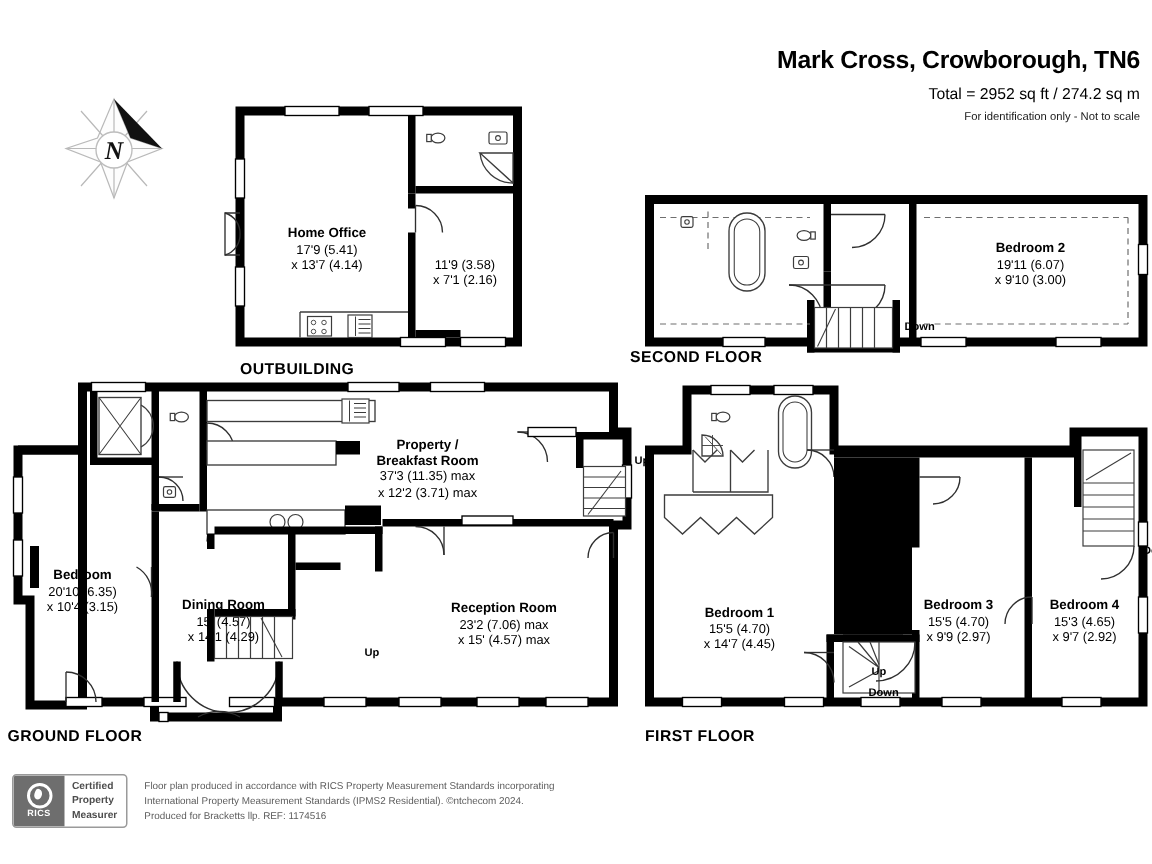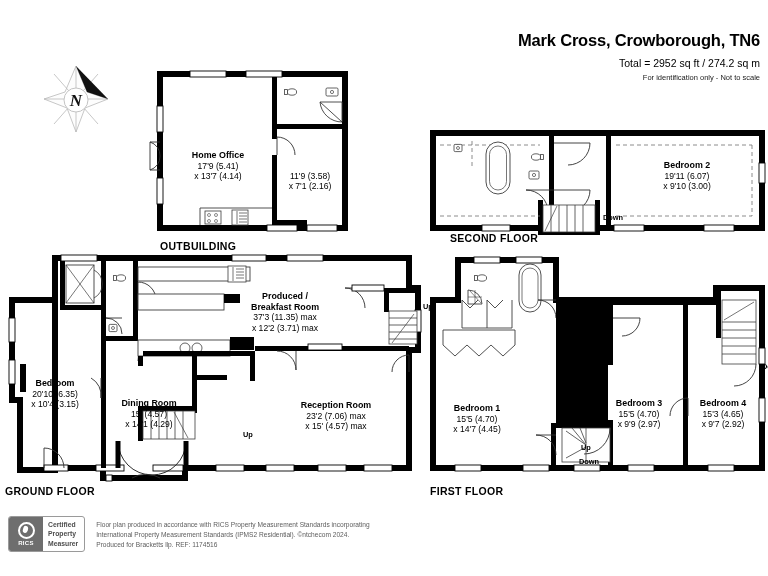--- a/index.html
+++ b/index.html
@@ -345,21 +345,21 @@
 
 <div class="header">
   <div class="title">Mark Cross, Crowborough, TN6</div>
   <div class="areas">
     <div>Total = 2952 sq ft / 274.2 sq m</div>
   </div>
   <div class="disclaimer">For identification only - Not to scale</div>
 </div>
 
 <div class="floor-label" style="left:160px;top:240px;text-align:right;">OUTBUILDING</div>
-<div class="floor-label" style="left:450px;top:232px;text-align:right;">SECOND FLOOR</div>
+<div class="floor-label" style="left:420px;top:232px;text-align:right;">SECOND FLOOR</div>
 <div class="floor-label" style="left:5px;top:485px;">GROUND FLOOR</div>
 <div class="floor-label" style="left:430px;top:485px;">FIRST FLOOR</div>
 
 <div class="room" style="left:218px;top:150px;">
   <div class="nm">Home Office</div>
   <div class="dim">17'9 (5.41)</div>
   <div class="dim">x 13'7 (4.14)</div>
 </div>
 
 <div class="room" style="left:310px;top:171px;">
@@ -379,33 +379,33 @@
   <div class="dim">x 10'4 (3.15)</div>
 </div>
 
 <div class="room" style="left:149px;top:398px;">
   <div class="nm">Dining Room</div>
   <div class="dim">15' (4.57)</div>
   <div class="dim">x 14'1 (4.29)</div>
 </div>
 
 <div class="room" style="left:285px;top:291px;">
-  <div class="nm">Produced /</div>
+  <div class="nm">Property /</div>
   <div class="nm">Breakfast Room</div>
   <div class="dim">37'3 (11.35) max</div>
   <div class="dim">x 12'2 (3.71) max</div>
 </div>
 
 <div class="room" style="left:336px;top:400px;">
   <div class="nm">Reception Room</div>
   <div class="dim">23'2 (7.06) max</div>
   <div class="dim">x 15' (4.57) max</div>
 </div>
 
-<div class="room" style="left:477px;top:403px;">
+<div class="room" style="left:493px;top:403px;">
   <div class="nm">Bedroom 1</div>
   <div class="dim">15'5 (4.70)</div>
   <div class="dim">x 14'7 (4.45)</div>
 </div>
 
 <div class="room" style="left:639px;top:398px;">
   <div class="nm">Bedroom 3</div>
   <div class="dim">15'5 (4.70)</div>
   <div class="dim">x 9'9 (2.97)</div>
 </div>

